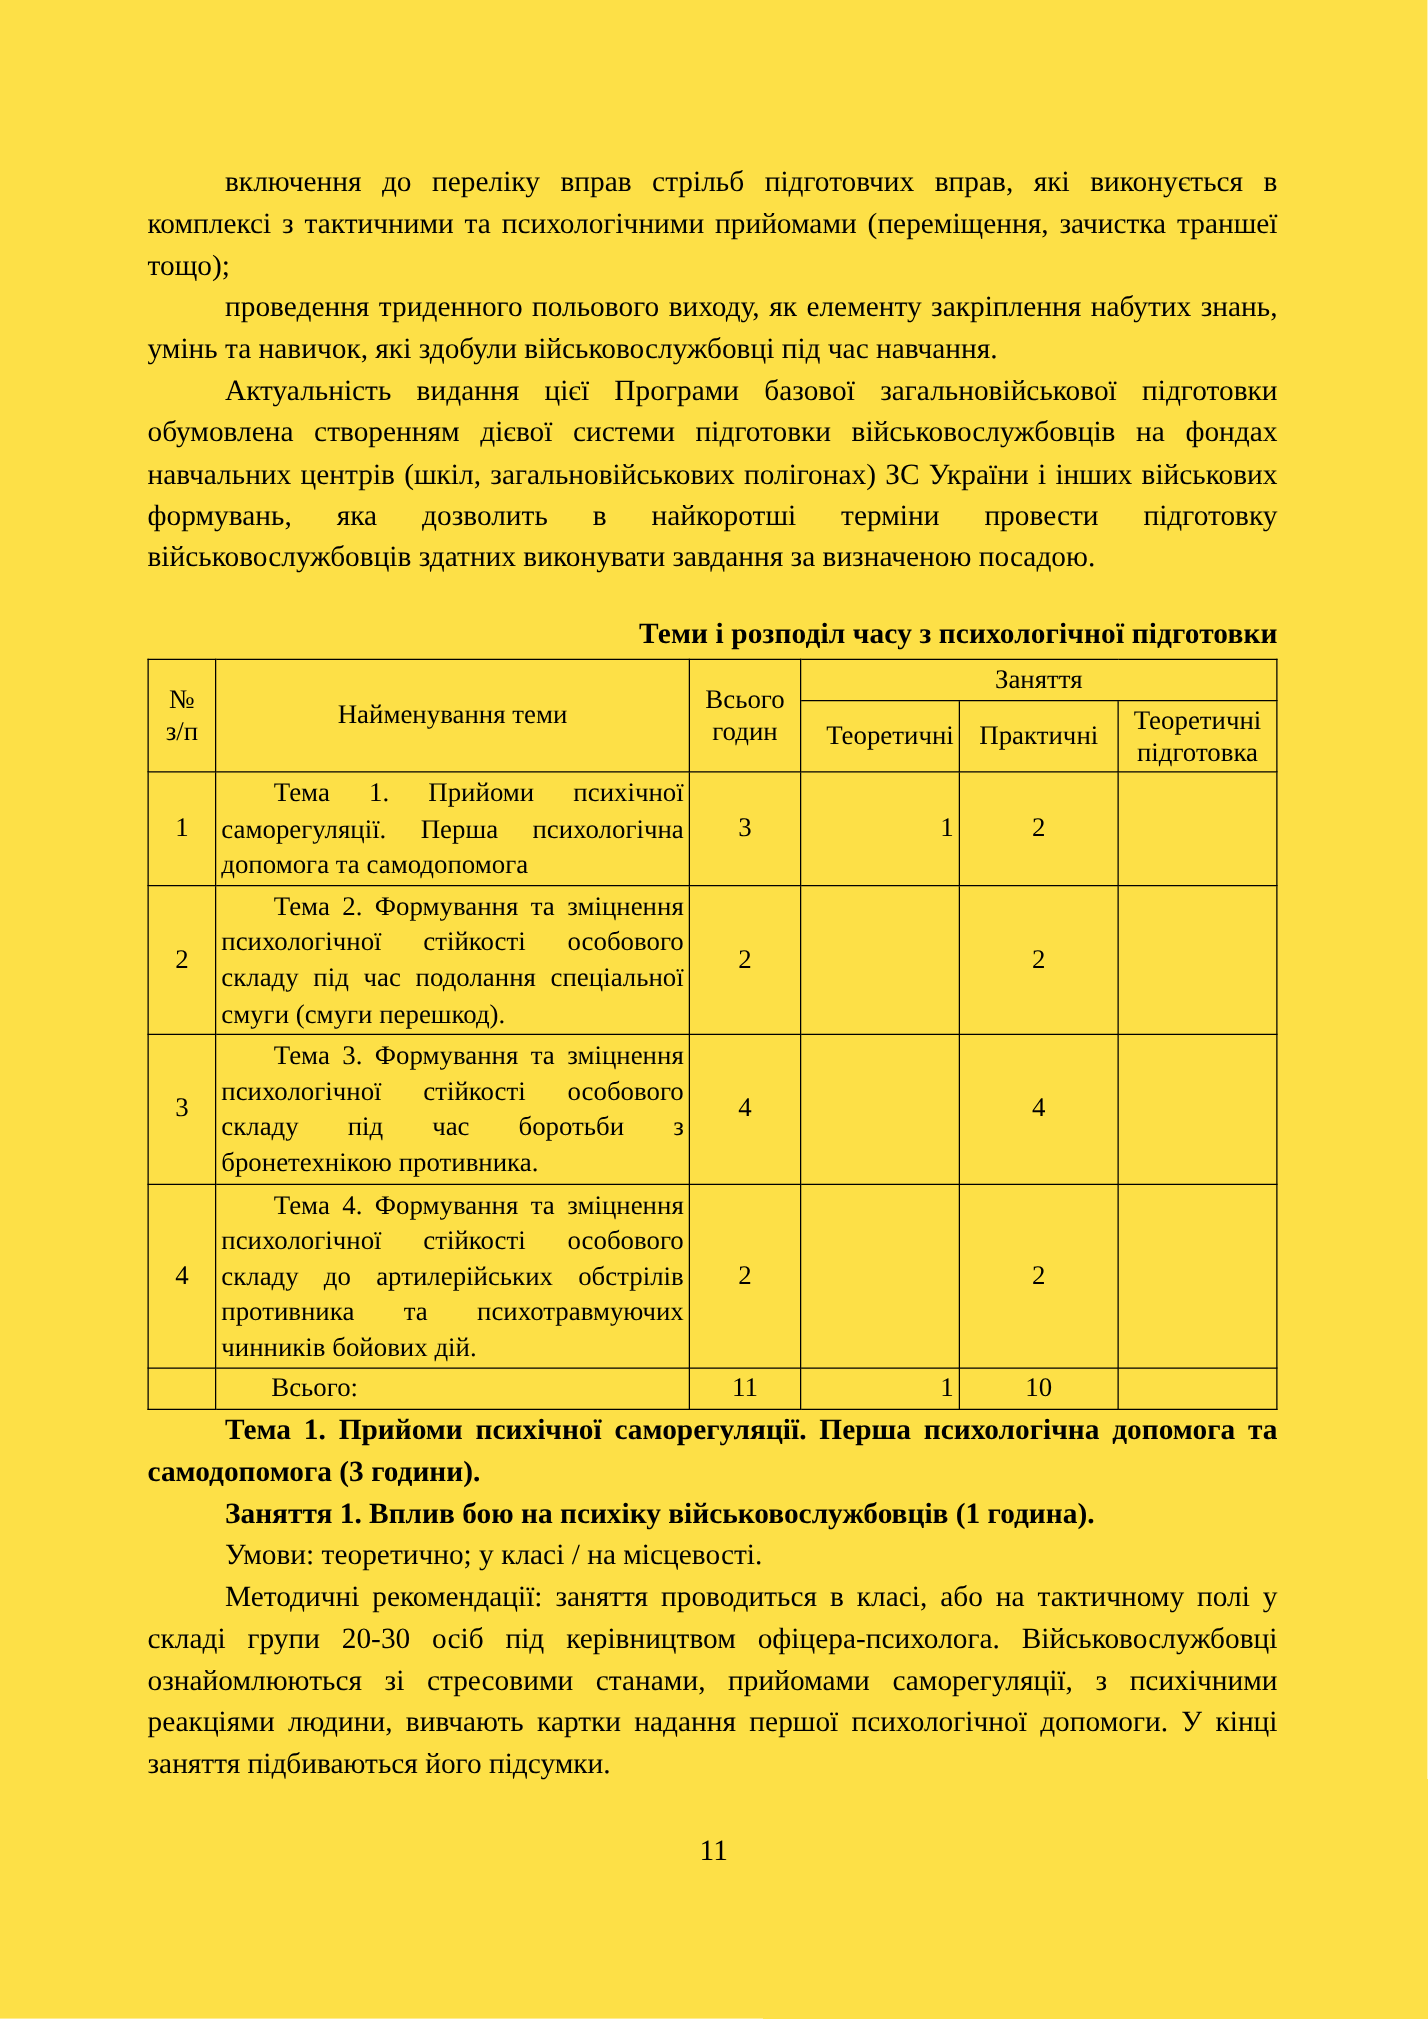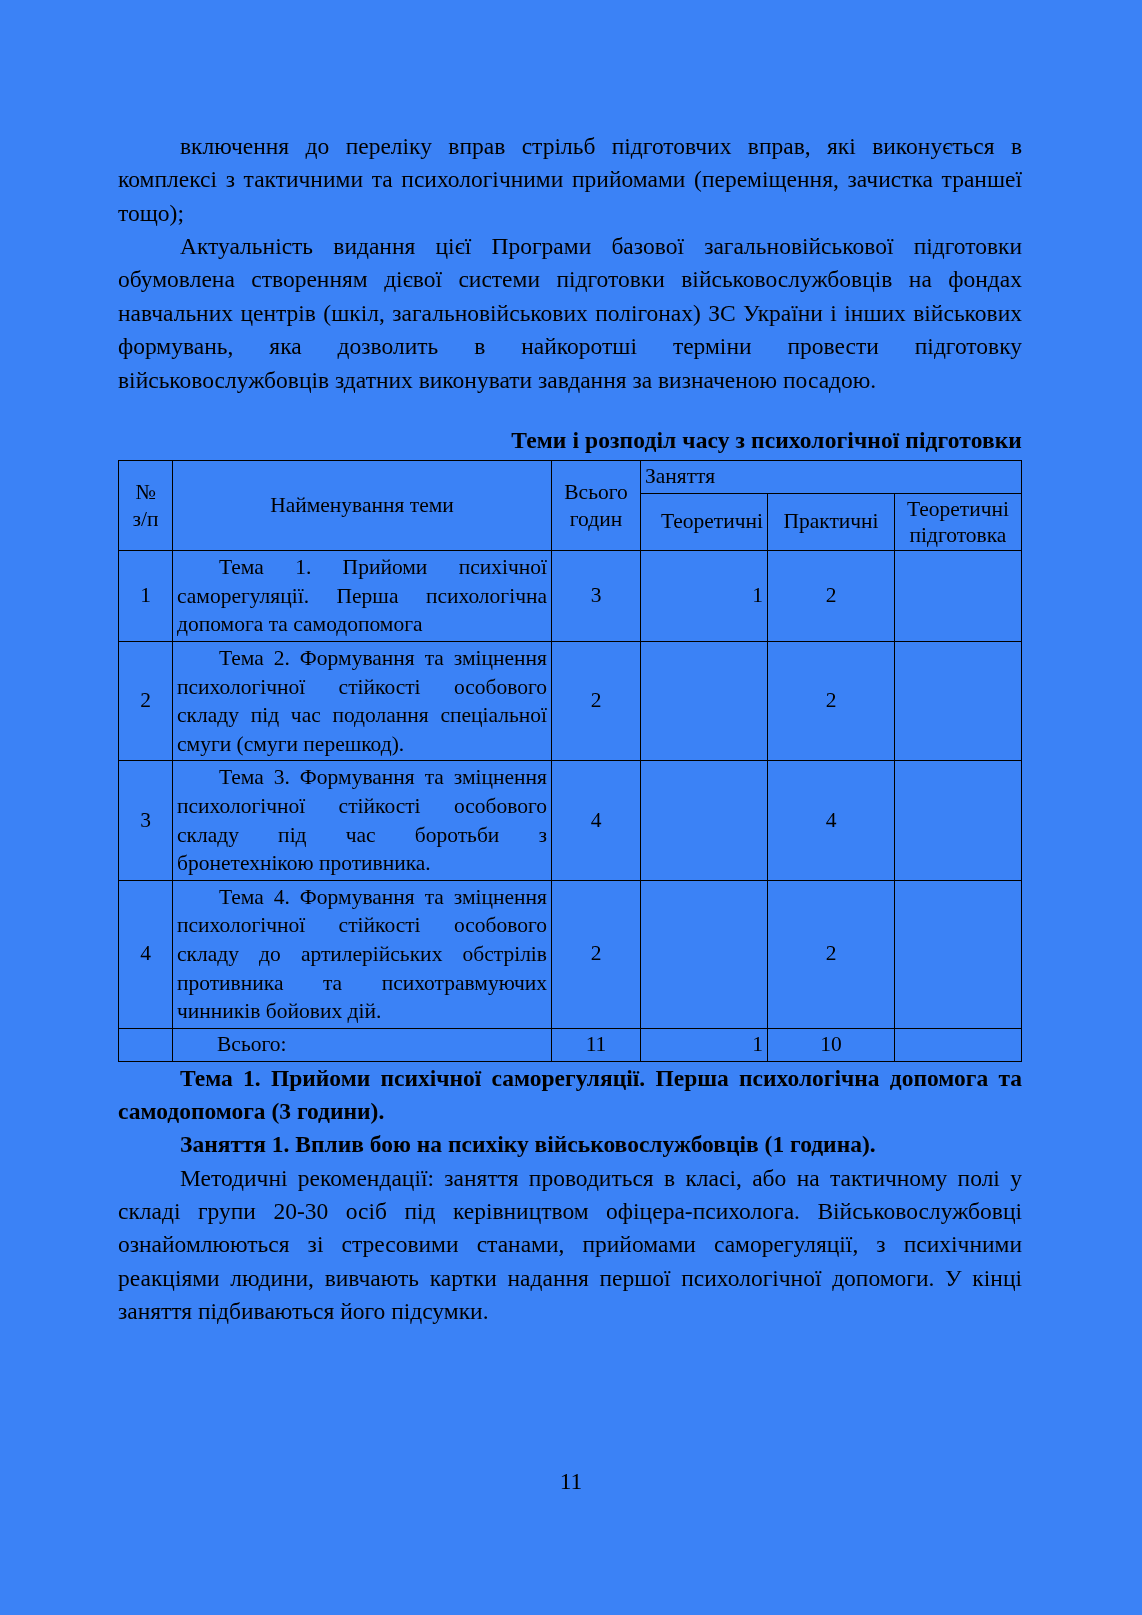--- a/index.html
+++ b/index.html
@@ -5,21 +5,21 @@
 <style>
   html, body {
     margin: 0;
     padding: 0;
     background: #ffffff;
   }
   .page {
     position: relative;
     width: 1142px;
     height: 1615px;
-    background: #3b82f6;
+    background: #fde047;
     margin: 0 auto;
     font-family: "Liberation Serif", "DejaVu Serif", serif;
     color: #000000;
     box-sizing: border-box;
     overflow: hidden;
   }
   .content {
     position: absolute;
     left: 118px;
     top: 130px;
@@ -55,20 +55,21 @@
     font-weight: normal;
   }
   table.hours .c-num   { width: 45px;  text-align: center; }
   table.hours .c-name  { width: 370px; text-align: justify; }
   table.hours .c-total { width: 80px;  text-align: center; }
   table.hours .c-theor { width: 137px; text-align: right; }
   table.hours .c-pract { width: 120px; text-align: center; }
   table.hours .c-self  { width: 152px; text-align: center; }
 
   table.hours thead td {
+    text-align: center;
     vertical-align: middle;
   }
   td.theme-cell {
     text-align: justify;
     text-justify: inter-word;
     text-indent: 42px;
     padding: 4px 6px 4px 8px;
     line-height: 1.33;
   }
   td.total-label {
@@ -103,20 +104,21 @@
   }
 </style>
 </head>
 <body>
 
 <div class="page">
 
   <div class="content">
 
     <p class="body-par">включення до переліку вправ стрільб підготовчих вправ, які виконується в комплексі з тактичними та психологічними прийомами (переміщення, зачистка траншеї тощо);</p>
+    <p class="body-par">проведення триденного польового виходу, як елементу закріплення набутих знань, умінь та навичок, які здобули військовослужбовці під час навчання.</p>
     <p class="body-par">Актуальність видання цієї Програми базової загальновійськової підготовки обумовлена створенням дієвої системи підготовки військовослужбовців на фондах навчальних центрів (шкіл, загальновійськових полігонах) ЗС України і інших військових формувань, яка дозволить в найкоротші терміни провести підготовку військовослужбовців здатних виконувати завдання за визначеною посадою.</p>
 
     <div class="table-title">Теми і розподіл часу з психологічної підготовки</div>
 
     <table class="hours">
       <thead>
         <tr>
           <td class="c-num hdr-two-line" rowspan="2">
             <span>№</span><br>
             <span>з/п</span>
@@ -177,19 +179,20 @@
           <td class="c-theor">1</td>
           <td class="c-pract">10</td>
           <td class="c-self"></td>
         </tr>
       </tbody>
     </table>
 
 
     <p class="bold-par">Тема 1. Прийоми психічної саморегуляції. Перша психологічна допомога та самодопомога (3 години).</p>
     <p class="bold-par no-just">Заняття 1. Вплив бою на психіку військовослужбовців (1 година).</p>
+    <p class="body-par">Умови: теоретично; у класі / на місцевості.</p>
     <p class="body-par">Методичні рекомендації: заняття проводиться в класі, або на тактичному полі у складі групи 20-30 осіб під керівництвом офіцера-психолога. Військовослужбовці ознайомлюються зі стресовими станами, прийомами саморегуляції, з психічними реакціями людини, вивчають картки надання першої психологічної допомоги. У кінці заняття підбиваються його підсумки.</p>
 
   </div>
 
   <div class="page-number">11</div>
 
 </div>
 
 </body></html>

